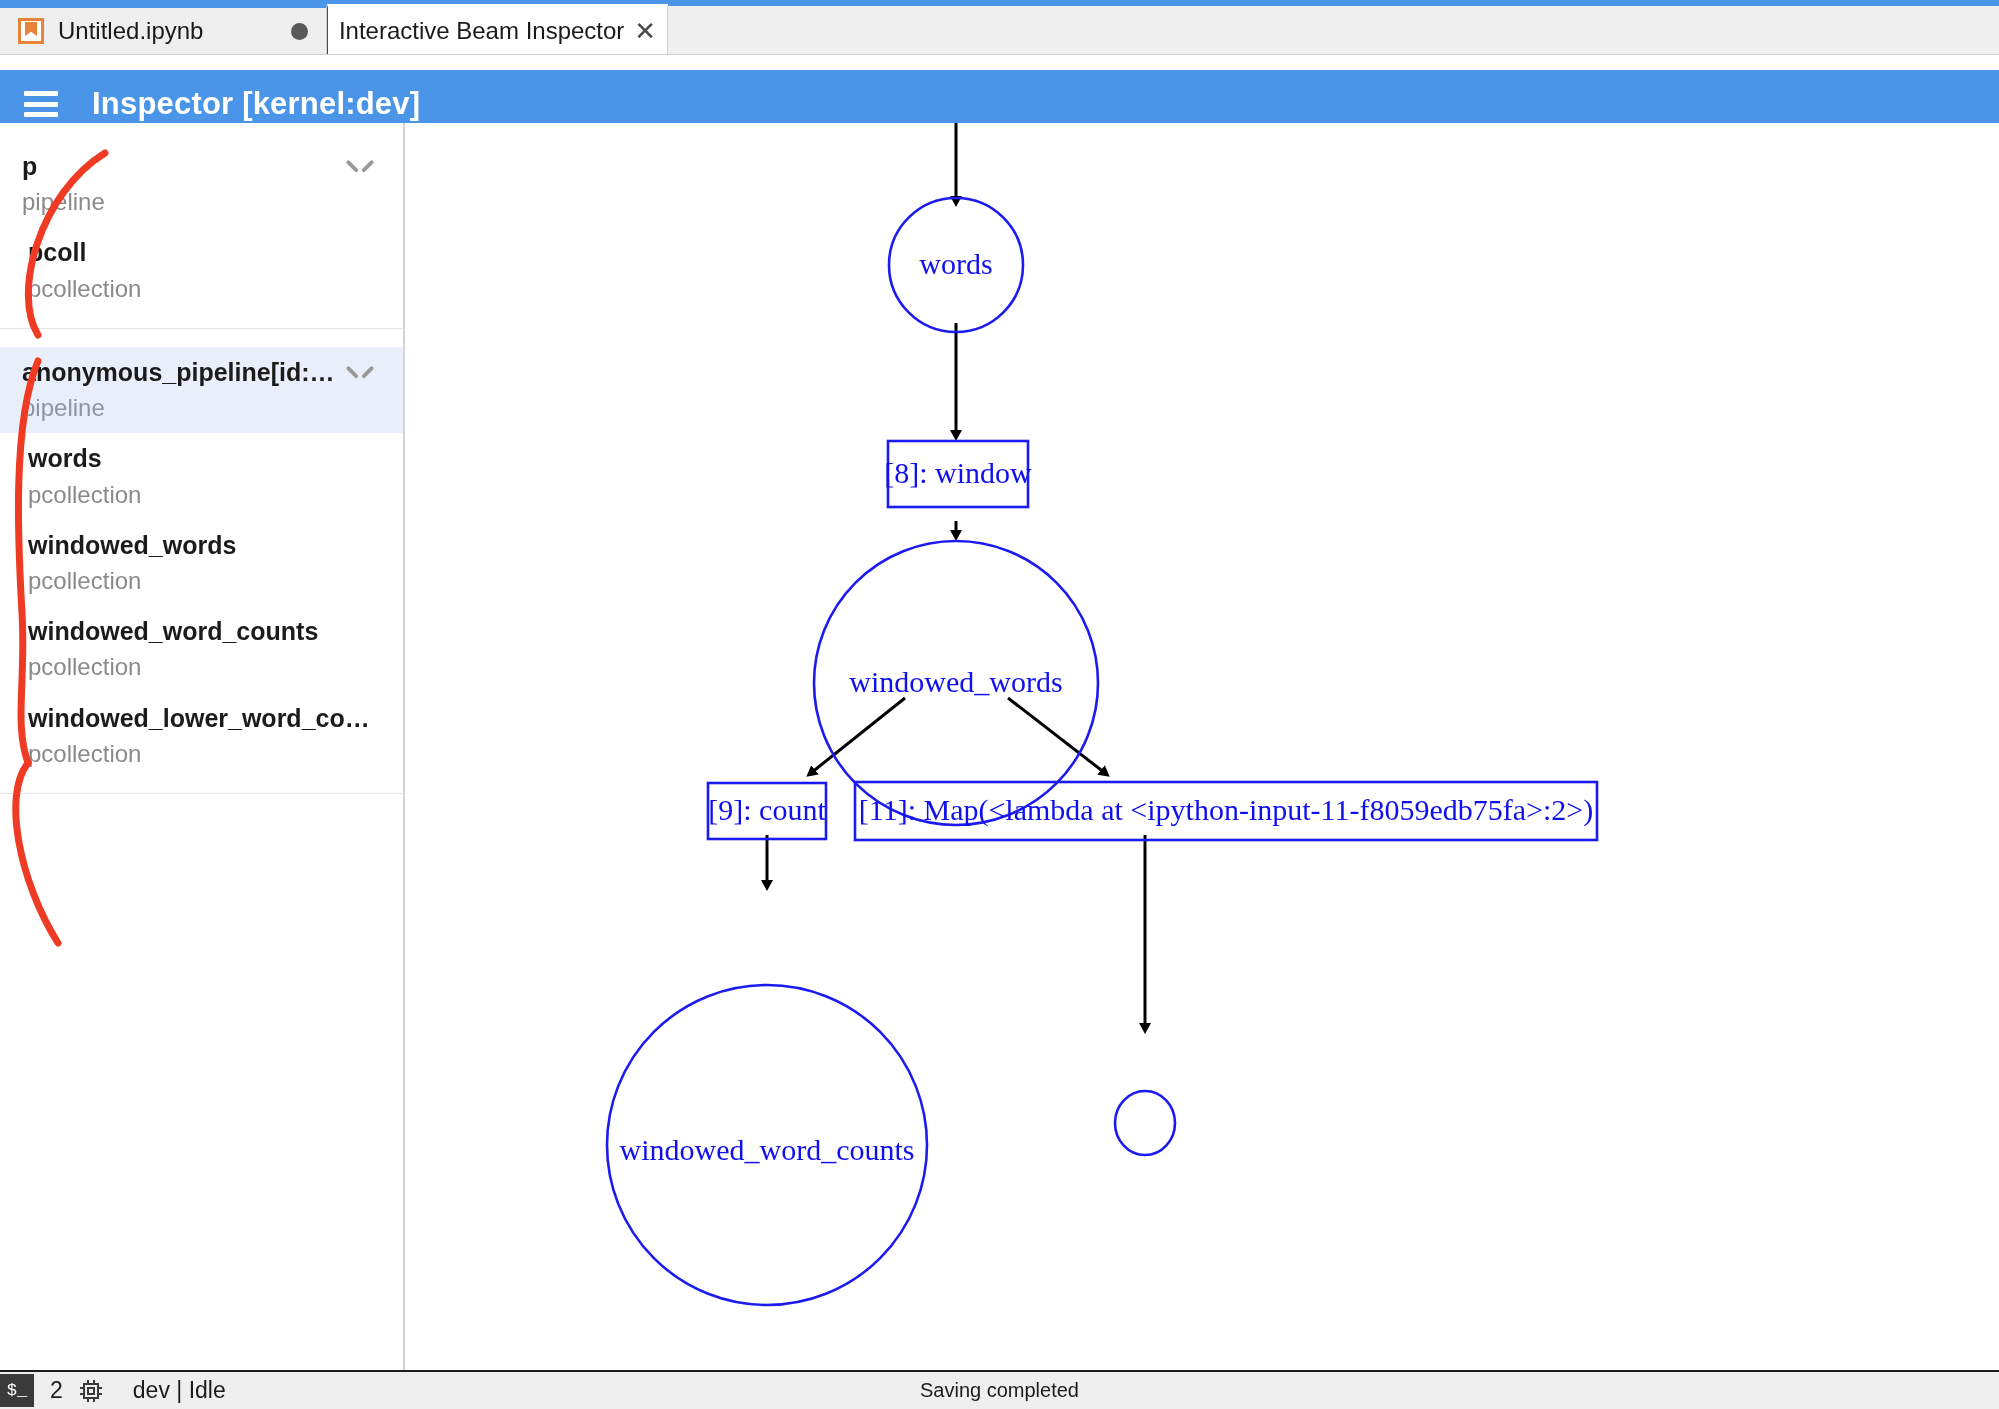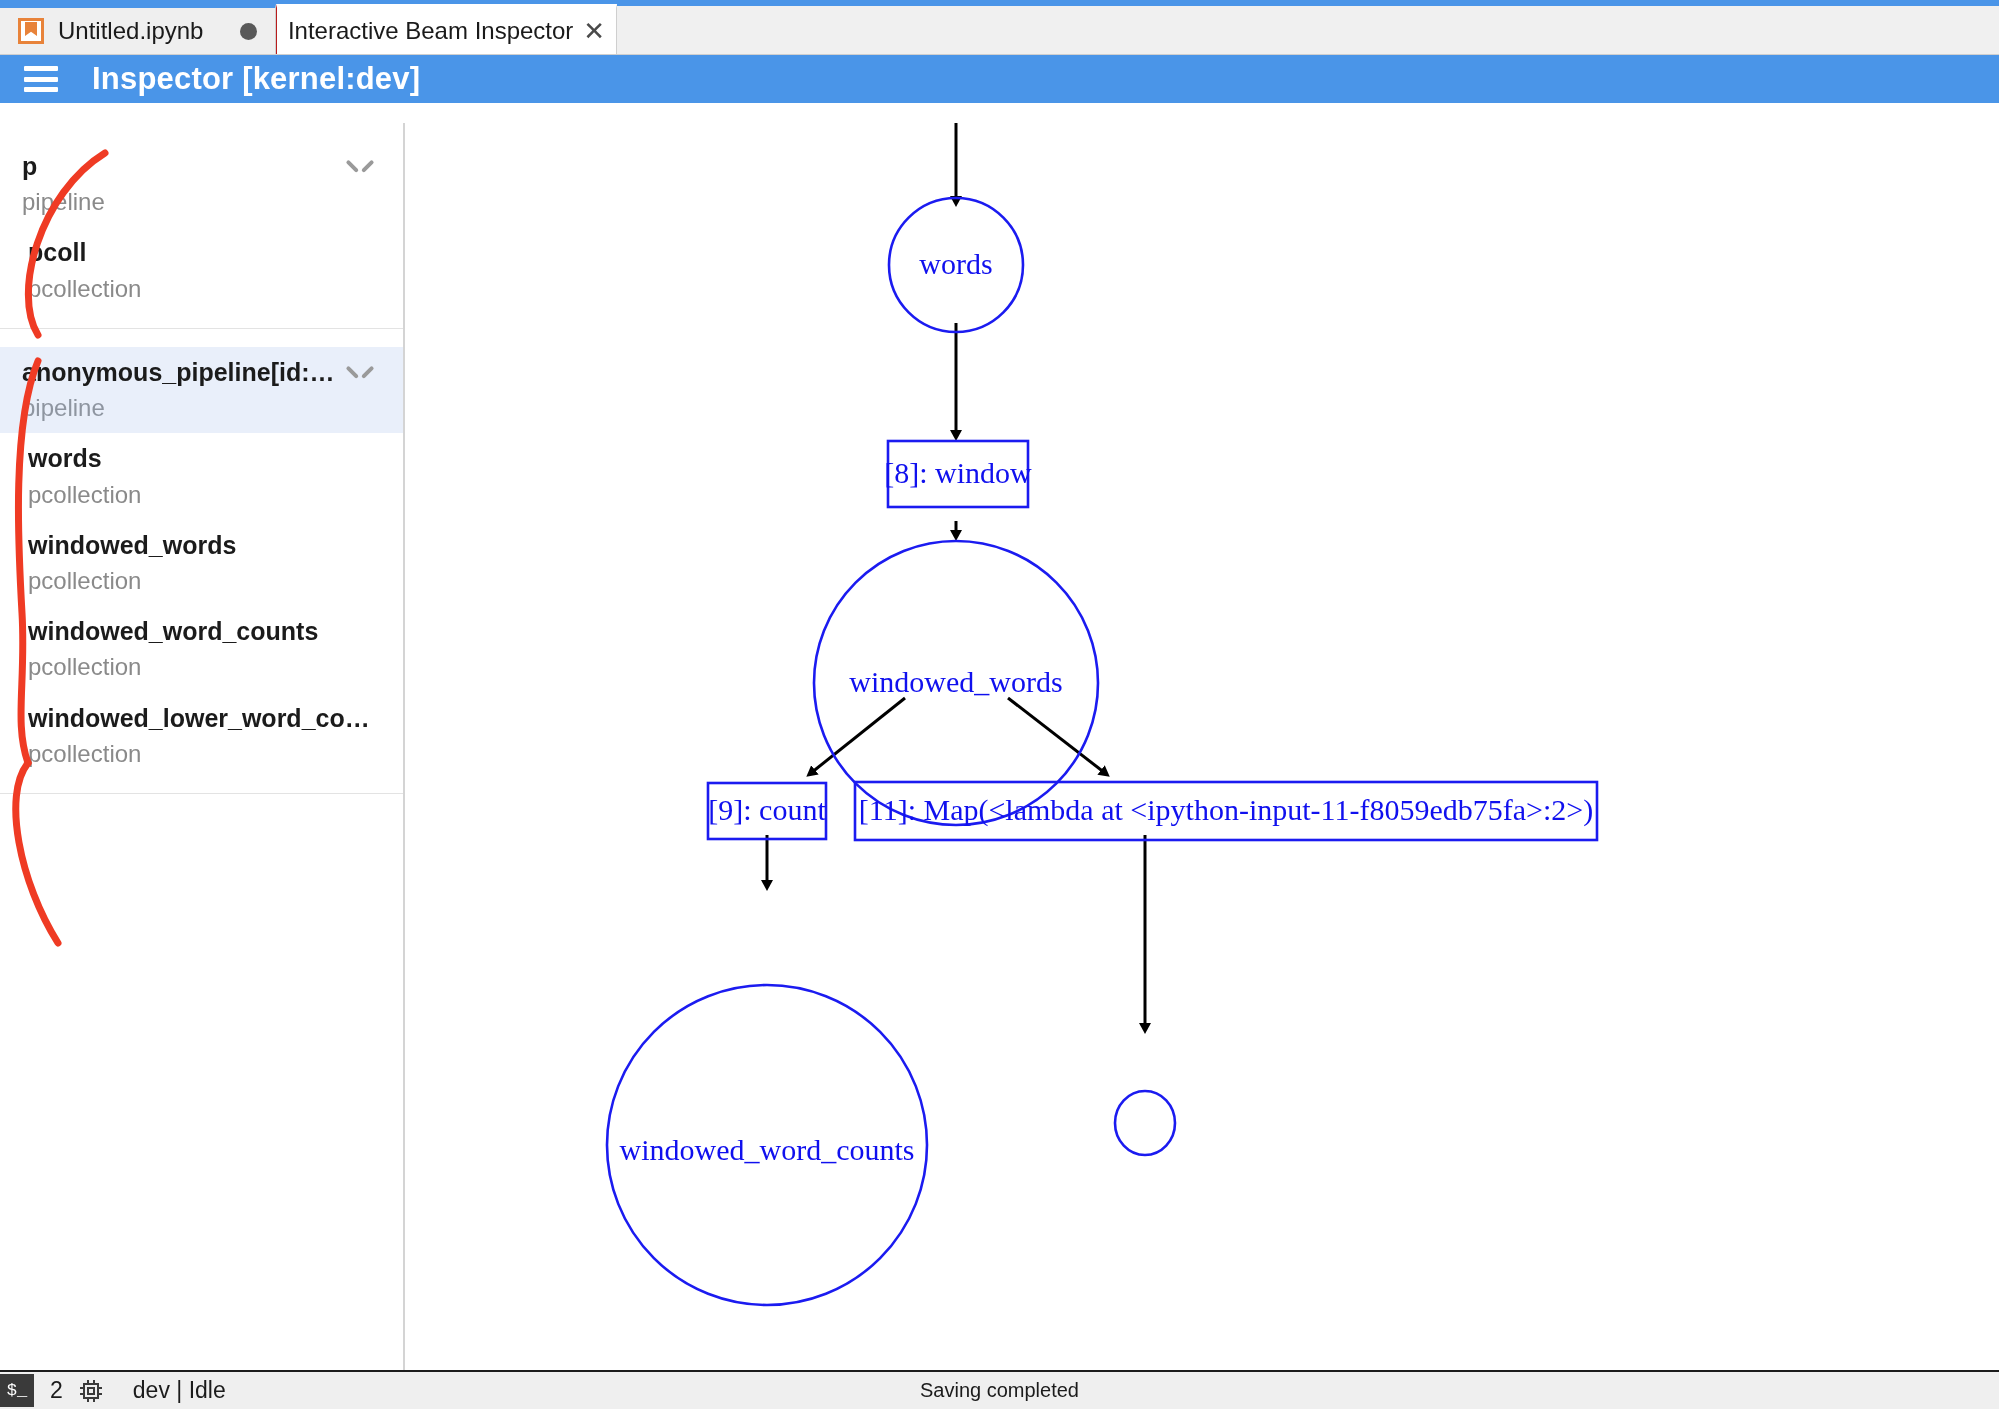--- a/index.html
+++ b/index.html
@@ -25,21 +25,21 @@
   .tab {
     position: relative;
     height: 50px;
     display: flex; align-items: center;
     padding: 0 18px;
     font-size: 24px; color: #1a1a1a;
     border-right: 1px solid #cfcfcf;
     background: #f0f0f0;
     z-index: 2;
   }
-  .tab.inactive { width: 276px; background: #efefef; border-top: 4px solid #4a95e8; }
+  .tab.inactive { width: 327px; background: #efefef; border-top: 4px solid #4a95e8; }
   .tab.active {
     width: 341px; background: #ffffff;
     border-top: 4px solid #ffffff;
     justify-content: center;
     border-left: 1px solid #b91c1c;
   }
   .nb-icon {
     width: 26px; height: 26px; flex: 0 0 26px;
     border: 3px solid #e8833a; background: #ffffff;
     margin-right: 14px; position: relative;
@@ -51,21 +51,21 @@
   }
   .tab-title { white-space: nowrap; }
   .dot {
     width: 17px; height: 17px; border-radius: 50%;
     background: #595959; margin-left: auto;
   }
   .close-x { margin-left: 10px; font-size: 26px; color: #4a4a4a; line-height: 1; }
 
   
   .header {
-    position: absolute; left: 0; top: 55px; width: 1999px; height: 48px;
+    position: absolute; left: 0; top: 70px; width: 1999px; height: 68px;
     background: #4a95e8; display: flex; align-items: center;
   }
   .hamburger {
     width: 34px; height: 26px; margin-left: 24px; margin-right: 34px;
     display: flex; flex-direction: column; justify-content: space-between;
     cursor: pointer;
   }
   .hamburger span { display: block; height: 5px; background: #ffffff; border-radius: 1px; }
   .header-title {
     font-size: 31px; font-weight: bold; color: #ffffff;

